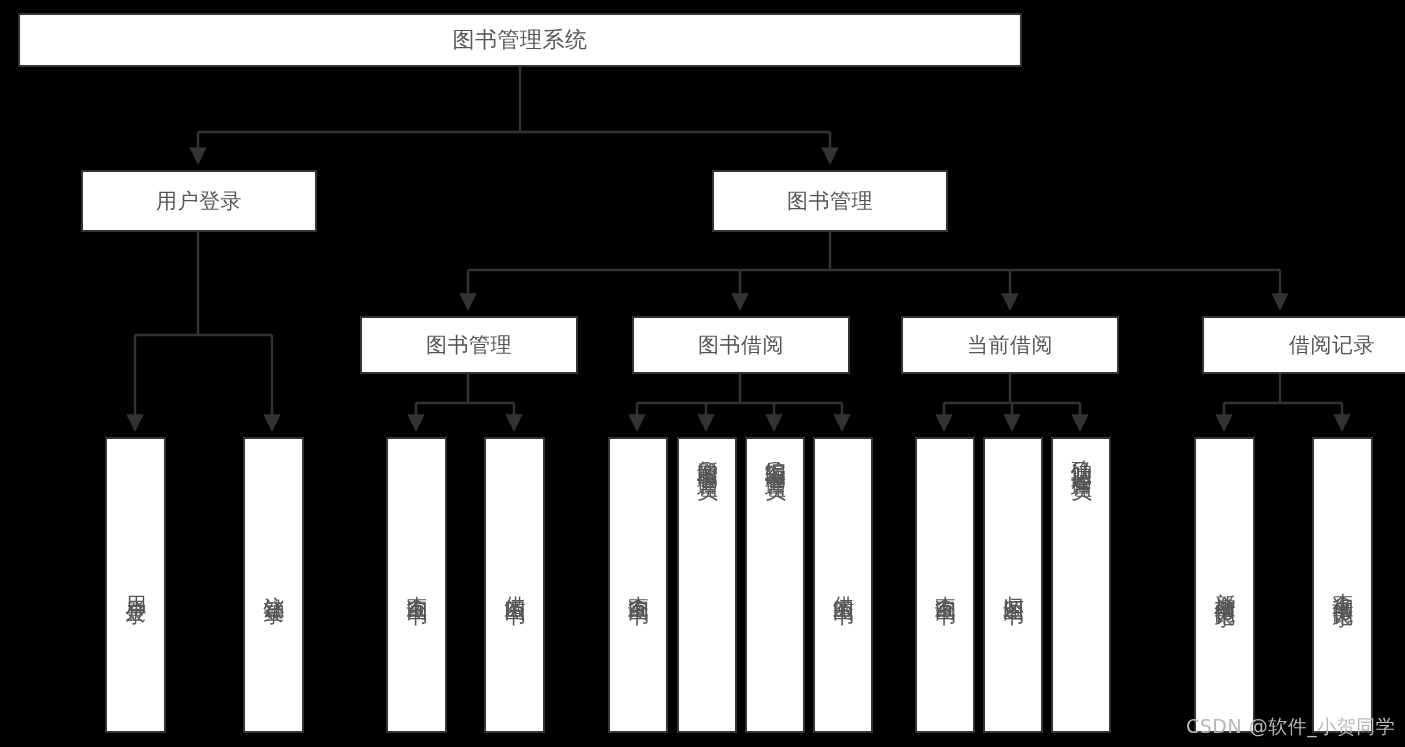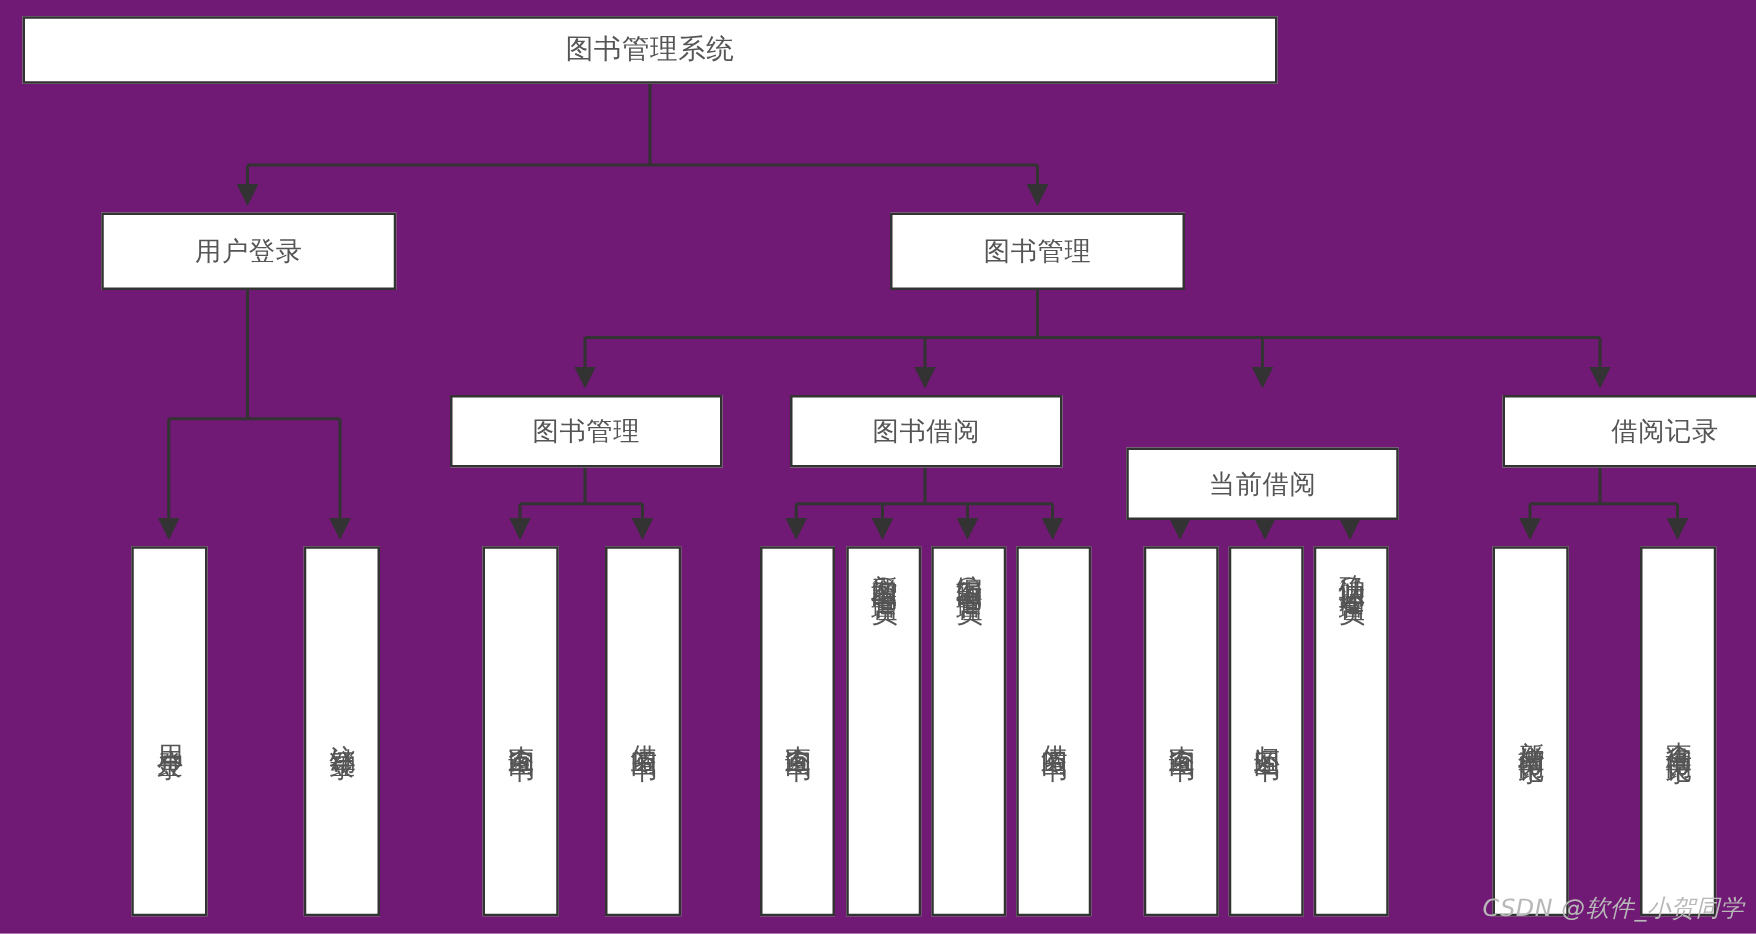--- a/index.html
+++ b/index.html
@@ -10,21 +10,21 @@
   body {
     width: 1405px;
     height: 747px;
     font-family: "DejaVu Sans", "Liberation Sans", sans-serif;
     overflow: hidden;
   }
   #diagram-root {
     position: relative;
     width: 1405px;
     height: 747px;
-    background: #701a75;
+    background: #000000;
   }
   svg.edges {
     position: absolute;
     left: 0;
     top: 0;
     width: 1405px;
     height: 747px;
     pointer-events: none;
   }
   .node {
@@ -63,21 +63,20 @@
     padding-top: 0;
   }
   .watermark {
     position: absolute;
     left: 1186px;
     top: 714px;
     font-size: 19px;
     color: #b8b8b8;
     white-space: nowrap;
     letter-spacing: 0.5px;
-    font-style: italic;
   }
 </style>
 </head>
 <body>
 
 <div id="diagram-root">
 
   <svg class="edges" viewBox="0 0 1405 747" xmlns="http://www.w3.org/2000/svg">
     <defs>
       <marker id="arrow" viewBox="0 0 10 10" refX="9" refY="5" markerWidth="7" markerHeight="7" orient="auto-start-reverse">
@@ -138,21 +137,21 @@
   <div class="node" style="left:712px; top:170px; width:236px; height:62px;font-family:Liberation Serif, serif;">
     <span class="node-label">图书管理</span>
   </div>
 
   <div class="node" style="left:360px; top:316px; width:218px; height:58px;">
     <span class="node-label">图书管理</span>
   </div>
   <div class="node" style="left:632px; top:316px; width:218px; height:58px;">
     <span class="node-label">图书借阅</span>
   </div>
-  <div class="node" style="left:901px; top:316px; width:218px; height:58px;margin-top:42px;">
+  <div class="node" style="left:901px; top:316px; width:218px; height:58px;">
     <span class="node-label">当前借阅</span>
   </div>
   <div class="node" style="left:1202px; top:316px; width:260px; height:58px;">
     <span class="node-label">借阅记录</span>
   </div>
 
   <div class="node leaf center-text" style="left:105px; top:437px; width:61px; height:296px;">
     <span class="node-label">用户登录</span>
   </div>
   <div class="node leaf center-text" style="left:243px; top:437px; width:61px; height:296px;">

